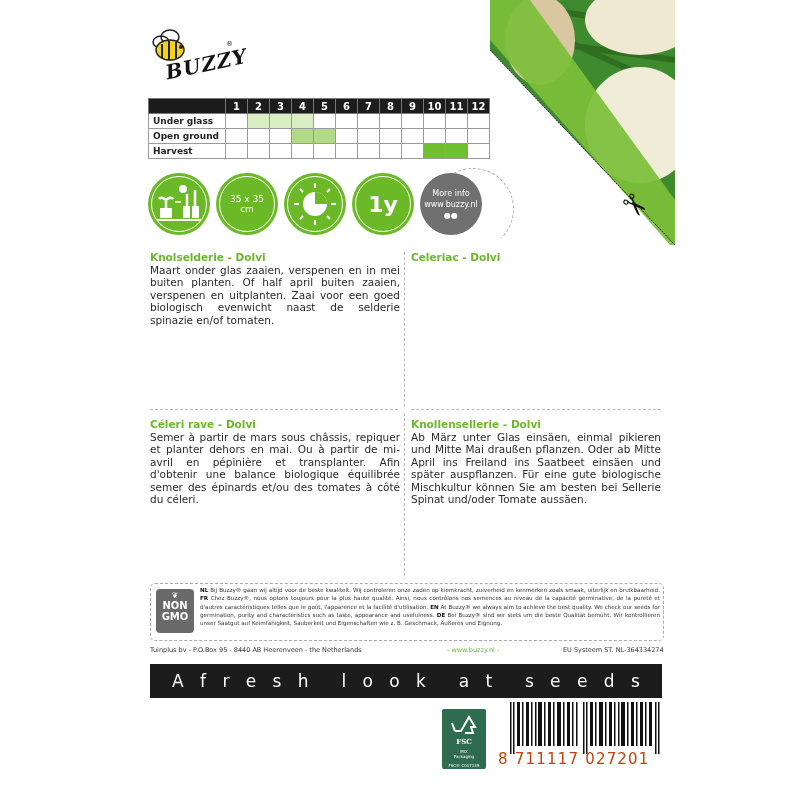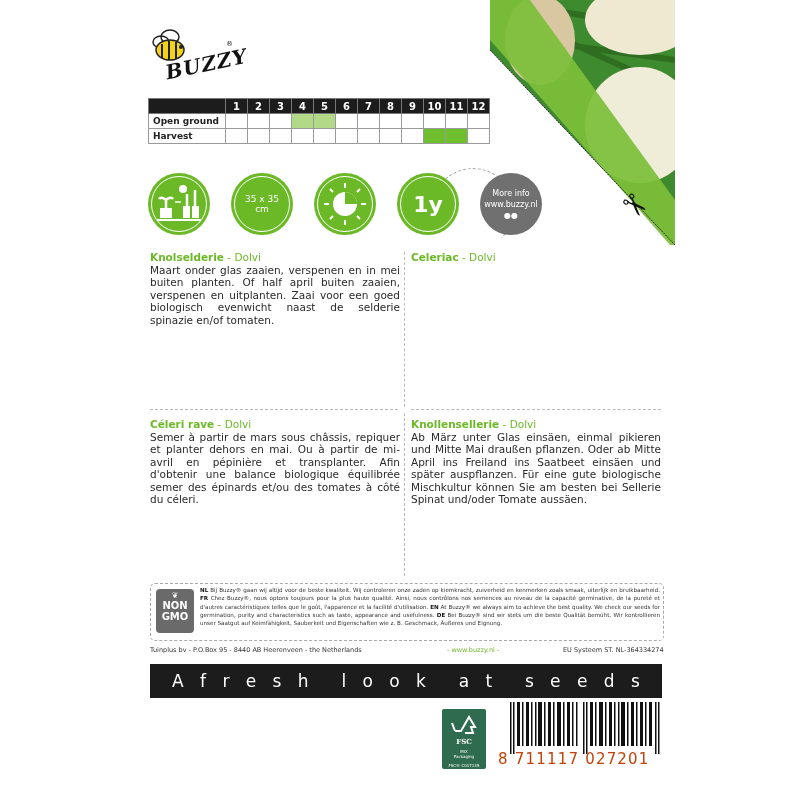--- a/index.html
+++ b/index.html
@@ -18,30 +18,30 @@
     .cal td { border: 1px solid #9a9a9a; height: 14px; padding: 0; }
     .cal .hdr td { background: #1c1c1c; color: #fff; text-align: center; border-color: #777; font-size: 10px; }
     .cal .hdr td.blank { width: 76px; }
     .cal td.m { width: 21px; text-align: center; }
     .cal td.lbl { padding-left: 4px; color: #222; width: 72px; font-size: 9px; }
     .cal .g1 { background: #dbeec3; }
     .cal .g2 { background: #b2d987; }
     .cal .g3 { background: #6fbf2e; }
 
     
-    .icons { left: 148px; top: 173px; display: flex; gap: 21px; }
+    .icons { left: 148px; top: 173px; display: flex; gap: 6px; }
     .ic { width: 62px; height: 62px; border-radius: 50%; background: #6cb928; position: relative; display: flex; align-items: center; justify-content: center; }
     .ic.grey { background: #707070; color: #fff; font-size: 8px; text-align: center; flex-direction: column; line-height: 11px; }
     .ic .ring { position: absolute; inset: 3px; border-radius: 50%; border: 1.5px solid #fff; }
     .dashring { position: absolute; left: 432px; top: 168px; width: 80px; height: 80px; border-radius: 50%; border: 1px dashed #aaa; border-left-color: transparent; border-bottom-color: transparent; }
 
     
     .col { width: 250px; font-size: 10.5px; line-height: 12.5px; text-align: justify; color: #2a2a2a; }
     .col .ttl { font-weight: bold; color: #6cb928; }
-    .col .var { color: #6cb928; font-weight: normal; }
+    .col .var { color: #6cb928; font-weight: bold; }
     .vdiv { left: 404px; width: 0; border-left: 1px dashed #bbb; }
     .hdiv { height: 0; border-top: 1px dashed #bbb; }
 
     
     .infobox { left: 150px; top: 583px; width: 512px; height: 56px; border: 1px dashed #aaa; border-radius: 5px; }
     .nongmo { left: 156px; top: 589px; width: 38px; height: 44px; background: #6a6a6a; border-radius: 4px; color: #fff; font-weight: bold; font-size: 10px; text-align: center; line-height: 11px; padding-top: 2px; box-sizing: border-box; }
     .infotext { left: 200px; top: 586px; width: 460px; font-size: 5.6px; line-height: 8.3px; text-align: justify; color: #333; }
     .infotext b { color: #111; }
 
     .footer { top: 646px; font-size: 6.5px; color: #333; }
@@ -96,20 +96,35 @@
         <td class="m">3</td>
         <td class="m">4</td>
         <td class="m">5</td>
         <td class="m">6</td>
         <td class="m">7</td>
         <td class="m">8</td>
         <td class="m">9</td>
         <td class="m">10</td>
         <td class="m">11</td>
         <td class="m">12</td>
+  </tr>
+  <tr>
+    <td class="lbl">Under glass</td>
+    <td></td>
+        <td class="g1"></td>
+        <td class="g1"></td>
+        <td class="g1"></td>
+        <td></td>
+        <td></td>
+        <td></td>
+        <td></td>
+        <td></td>
+        <td></td>
+        <td></td>
+        <td></td>
   </tr>
   <tr>
     <td class="lbl">Open ground</td>
     <td></td>
         <td></td>
         <td></td>
         <td class="g2"></td>
         <td class="g2"></td>
         <td></td>
         <td></td>

